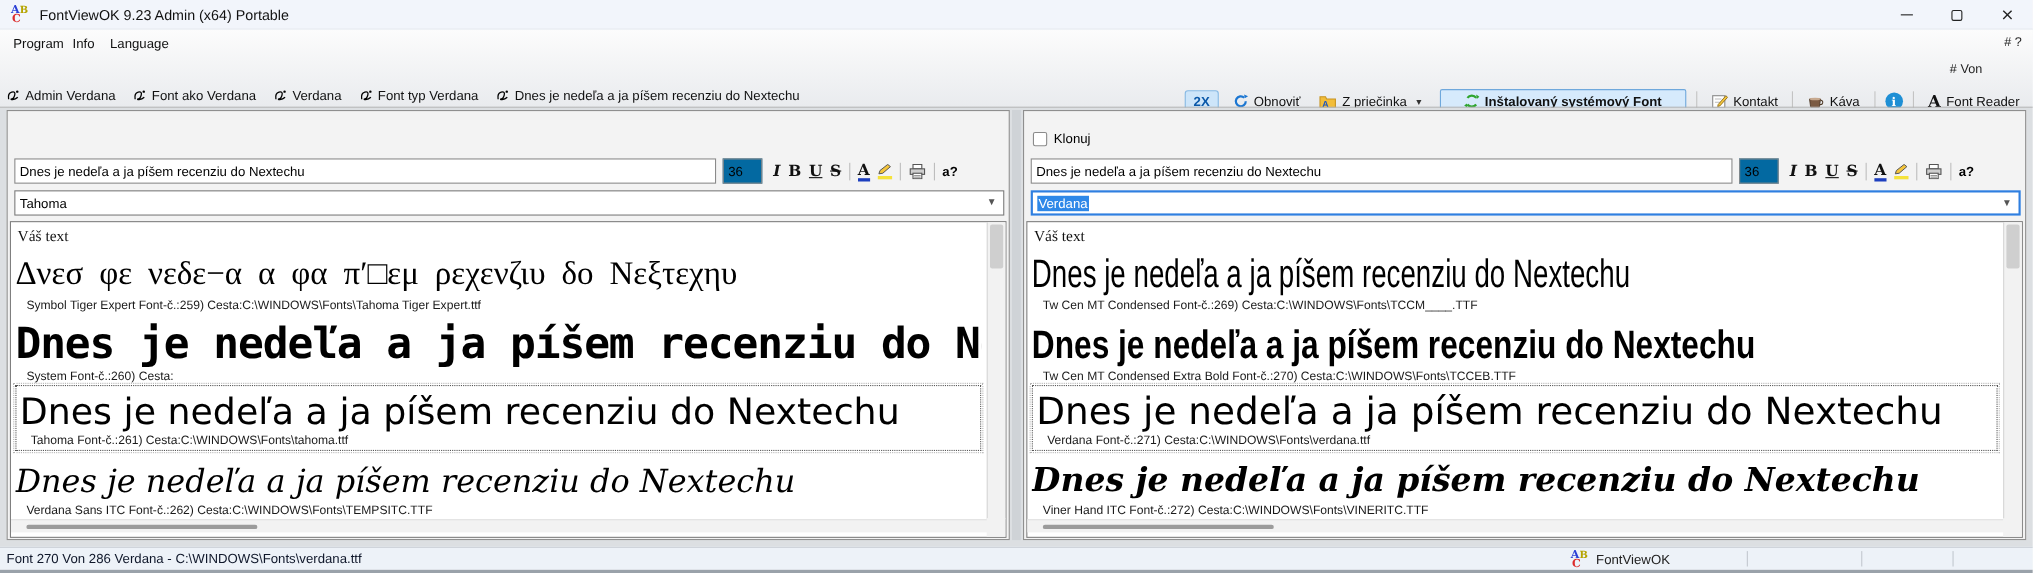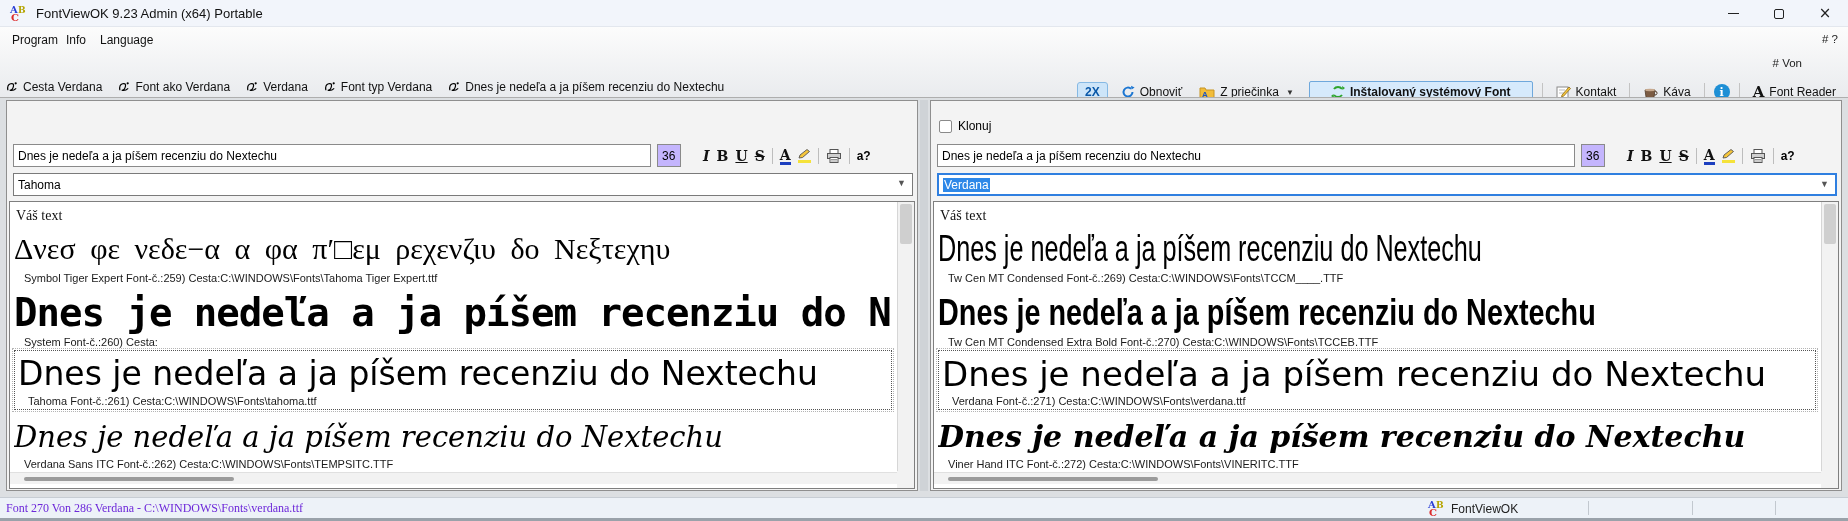--- a/index.html
+++ b/index.html
@@ -50,21 +50,21 @@
   .main { position:absolute; top:98px; left:0; width:1848px; height:399px; background:#dcdfe2; }
   .pane { position:absolute; top:2px; width:912px; height:391px; background:#f3f3f3; border:1px solid #8f8f8f; }
   .pane-left { left:6px; } .pane-right { left:930px; }
   .splitter { position:absolute; left:920px; top:2px; width:8px; height:391px; background:#cfd3d7; }
 
   .clone-check { position:absolute; left:8px; top:18px; display:flex; align-items:center; gap:6px; font-size:12px; }
   .checkbox { width:13px; height:13px; background:#fff; border:1px solid #8a8a8a; border-radius:2px; }
 
   .sample-input { position:absolute; left:6px; top:43px; width:638px; height:23px; background:#fff; border:1px solid #8a8a8a;
     font-size:12px; padding:0 4px; font-family:"Liberation Sans",sans-serif; color:#000; }
-  .size-input { position:absolute; left:650px; top:43px; width:24px; height:23px; background:#c4b5fd; border:1px solid #8a8a8a;
+  .size-input { position:absolute; left:650px; top:43px; width:36px; height:23px; background:#0369a1; border:1px solid #8a8a8a;
     font-size:12px; padding:0 4px; font-family:"Liberation Sans",sans-serif; color:#000; }
 
   .fmt { position:absolute; left:696px; top:43px; height:24px; display:flex; align-items:center; gap:7px; }
   .fmt .fbtn { font-family:"DejaVu Serif",serif; font-weight:bold; font-size:14px; color:#111; line-height:1; }
   .f-i { font-style:italic; } .f-u { text-decoration:underline; } .f-s { text-decoration:line-through; }
   .fmt-sep { width:1px; height:16px; background:#bdbdbd; }
   .f-color { color:#1d3fbf; border-bottom:3px solid #1d3fbf; }
   .pencil-wrap { display:flex; flex-direction:column; align-items:center; }
   .pencil-bar { width:13px; height:3px; background:#f5e23a; margin-top:1px; }
   .f-ask { font-family:"Liberation Sans",sans-serif; font-weight:bold; font-size:12px; }
@@ -100,21 +100,21 @@
 
   .vscroll { position:absolute; right:0; top:0; width:17px; height:270px; background:#f2f2f2; border-left:1px solid #d6d6d6; }
   .vthumb { position:absolute; left:2px; top:2px; width:12px; height:40px; background:#cfcfcf; border-radius:2px; }
   .hscroll { position:absolute; left:0; bottom:4px; width:888px; height:12px; background:#f2f2f2; border-top:1px solid #e0e0e0; }
   .hthumb { position:absolute; left:14px; top:4px; width:210px; height:4px; background:#9b9b9b; border-radius:2px; }
   .scroll-corner { position:absolute; right:0; bottom:0; width:17px; height:17px; background:#f2f2f2; }
 
   
   .statusbar { position:absolute; top:497px; left:0; width:1848px; height:21px; background:#edf2f8; border-top:1px solid #c7cdd4;
     font-size:12px; }
-  .status-left { position:absolute; left:6px; top:3px; color:#6d28d9;font-family:Liberation Serif, serif; }
+  .status-left { position:absolute; left:6px; top:3px; color:#0f172a; }
   .status-brand { position:absolute; left:1428px; top:2px; display:flex; align-items:center; gap:6px; }
   .status-brand .txt { font-size:12px; color:#222; }
   .sb-sep { position:absolute; top:3px; width:1px; height:14px; background:#c2c8cf; }
   .sbs1 { left:1588px; } .sbs2 { left:1692px; } .sbs3 { left:1775px; }
   .screen-edge { position:absolute; top:518px; left:0; width:1848px; height:3px; background:#9aa2aa; }
 
   svg { display:block; }
 </style>
 </head>
 <body>
@@ -201,21 +201,21 @@
       <span>Font Reader</span>
     </span>
   </div>
 
   <div class="tabsbar">
     <span class="tab">
       <svg width="12" height="12" viewBox="0 0 13 13">
           <path d="M2 10 Q1 4 5 3 Q9 2 8 6 Q7 10 4 10 Q8 11 11 8" fill="none" stroke="#000" stroke-width="1.3"></path>
           <circle cx="10.5" cy="2.5" r="1.2" fill="#000"></circle>
         </svg>
-      <span>Cesta Verdana</span>
+      <span>Admin Verdana</span>
     </span>
     <span class="tab">
       <svg width="12" height="12" viewBox="0 0 13 13">
           <path d="M2 10 Q1 4 5 3 Q9 2 8 6 Q7 10 4 10 Q8 11 11 8" fill="none" stroke="#000" stroke-width="1.3"></path>
           <circle cx="10.5" cy="2.5" r="1.2" fill="#000"></circle>
         </svg>
       <span>Font ako Verdana</span>
     </span>
     <span class="tab">
       <svg width="12" height="12" viewBox="0 0 13 13">

